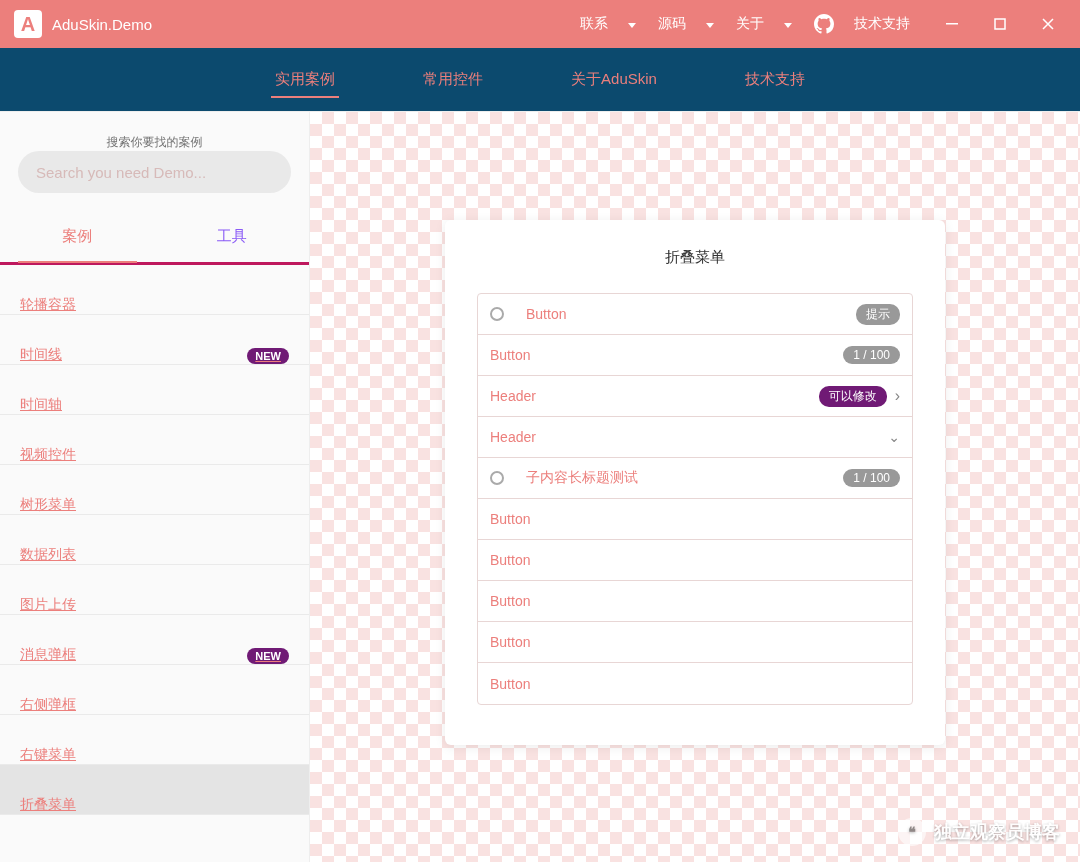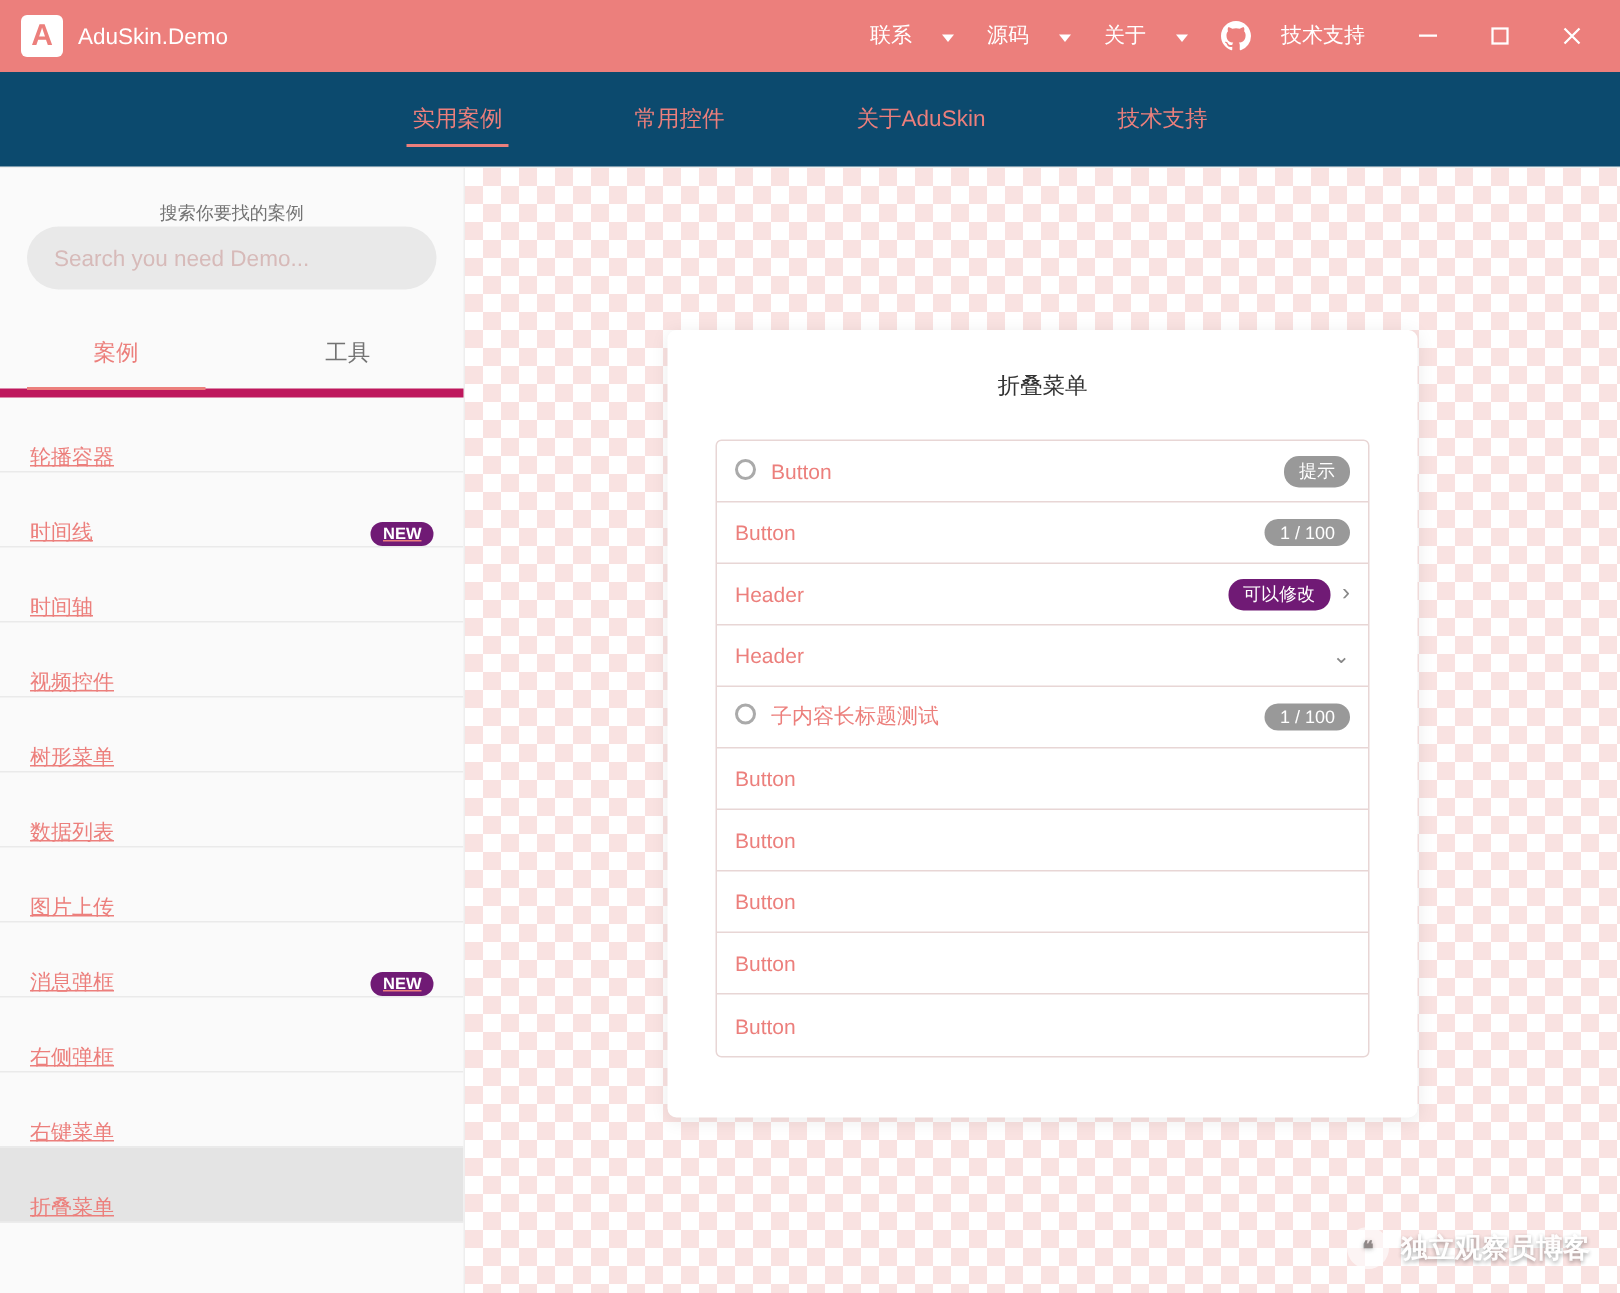--- a/index.html
+++ b/index.html
@@ -16,35 +16,35 @@
 .win-btn { width: 48px; height: 48px; display: flex; align-items: center; justify-content: center; cursor: pointer; }
 .tabs-bar { height: 64px; display: flex; align-items: center; justify-content: center; gap: 80px; background: #0c4a6e; border-bottom: 1px solid #eee; font-size: 15px; color: #ec7f7c; }
 .tab { cursor: pointer; padding: 0 4px; height: 64px; display: flex; align-items: center; position: relative; }
 .tab.active::after { content: ""; position: absolute; left: 0; right: 0; bottom: 14px; height: 2px; background: #ec7f7c; }
 .main { display: flex; height: calc(862px - 48px - 64px); }
 .sidebar { width: 310px; background: #fafafa; display: flex; flex-direction: column; border-right: 1px solid #eee; }
 .search-area { padding: 22px 18px 18px; text-align: center; }
 .search-title { color: #737373; font-size: 12px; }
 .search-input { width: 100%; height: 42px; border: none; border-radius: 21px; background: #e9e9e9; padding: 0 18px; font-size: 15px; color: #c2410c; outline: none; }
 .search-input::placeholder { color: #cfa6a4; opacity: 0.7; }
-.sub-tabs { display: flex; height: 54px; border-bottom: 6px solid #be185d; }
-.sub-tab { flex: 1; display: flex; align-items: center; justify-content: center; font-size: 15px; color: #737373; cursor: pointer; position: relative; }
+.sub-tabs { display: flex; height: 54px; border-bottom: 3px solid #be185d; }
+.sub-tab { flex: 1; display: flex; align-items: center; justify-content: center; font-size: 15px; color: #8b5cf6; cursor: pointer; position: relative; }
 .sub-tab.active { color: #ec7f7c; }
 .sub-tab.active::after { content: ""; position: absolute; bottom: -1px; left: 18px; right: 18px; height: 2px; background: #ec7f7c; }
 .side-list { flex: 1; overflow-y: auto; }
 .side-item { height: 50px; display: flex; align-items: flex-end; padding: 0 20px; font-size: 14px; color: #ec7f7c; border-bottom: 1px solid #eaeaea; cursor: pointer; justify-content: space-between; text-decoration: underline; }
 .side-item.selected { background: #e4e4e4; }
 .badge-new { background: #701a75; color: #fff; font-size: 11px; padding: 2px 8px; border-radius: 10px; font-weight: bold; }
 .content { flex: 1; position: relative; background-image: linear-gradient(45deg,#f9e2e1 25%,transparent 25%,transparent 75%,#f9e2e1 75%),linear-gradient(45deg,#f9e2e1 25%,#fff 25%,#fff 75%,#f9e2e1 75%); background-size: 24px 24px; background-position: 0 0,12px 12px; display: flex; align-items: flex-start; justify-content: center; padding-top: 108px; }
 .card { width: 500px; background: #fff; border-radius: 6px; box-shadow: 0 2px 12px rgba(0,0,0,0.08); padding: 28px 32px 40px; }
 .card-title { text-align: center; font-size: 15px; color: #333; margin-bottom: 26px; }
 .menu-list { border: 1px solid #e8d6d5; border-radius: 4px; overflow: hidden; }
 .menu-row { height: 41px; display: flex; align-items: center; padding: 0 12px; border-bottom: 1px solid #e8d6d5; font-size: 14px; color: #ec7f7c; justify-content: space-between; cursor: pointer; }
 .menu-row:last-child { border-bottom: none; }
-.row-left { display: flex; gap: 10px; }
+.row-left { display: flex; align-items: center; gap: 22px; }
 .circle { width: 14px; height: 14px; border: 2px solid #aaa; border-radius: 50%; }
 .pill { font-size: 12px; padding: 2px 10px; border-radius: 10px; color: #fff; }
 .pill.gray { background: #999; }
 .pill.red { background: #701a75; }
 .row-right { display:flex; align-items:center; gap:8px; }
 .arrow-r { color:#888; font-size:16px; }
 .arrow-d { color:#888; font-size:14px; transform: rotate(0deg); }
 .watermark { position: absolute; right: 20px; bottom: 16px; display: flex; align-items: center; gap: 8px; color: #fff; font-size: 18px; font-weight: bold; text-shadow: 0 1px 3px rgba(0,0,0,0.4); opacity: 0.9; }
 .wm-icon { width: 28px; height: 28px; background: #fff; border-radius: 50%; display: flex; align-items: center; justify-content: center; color: #555; font-size: 14px; opacity: 0.7; }
 </style>

